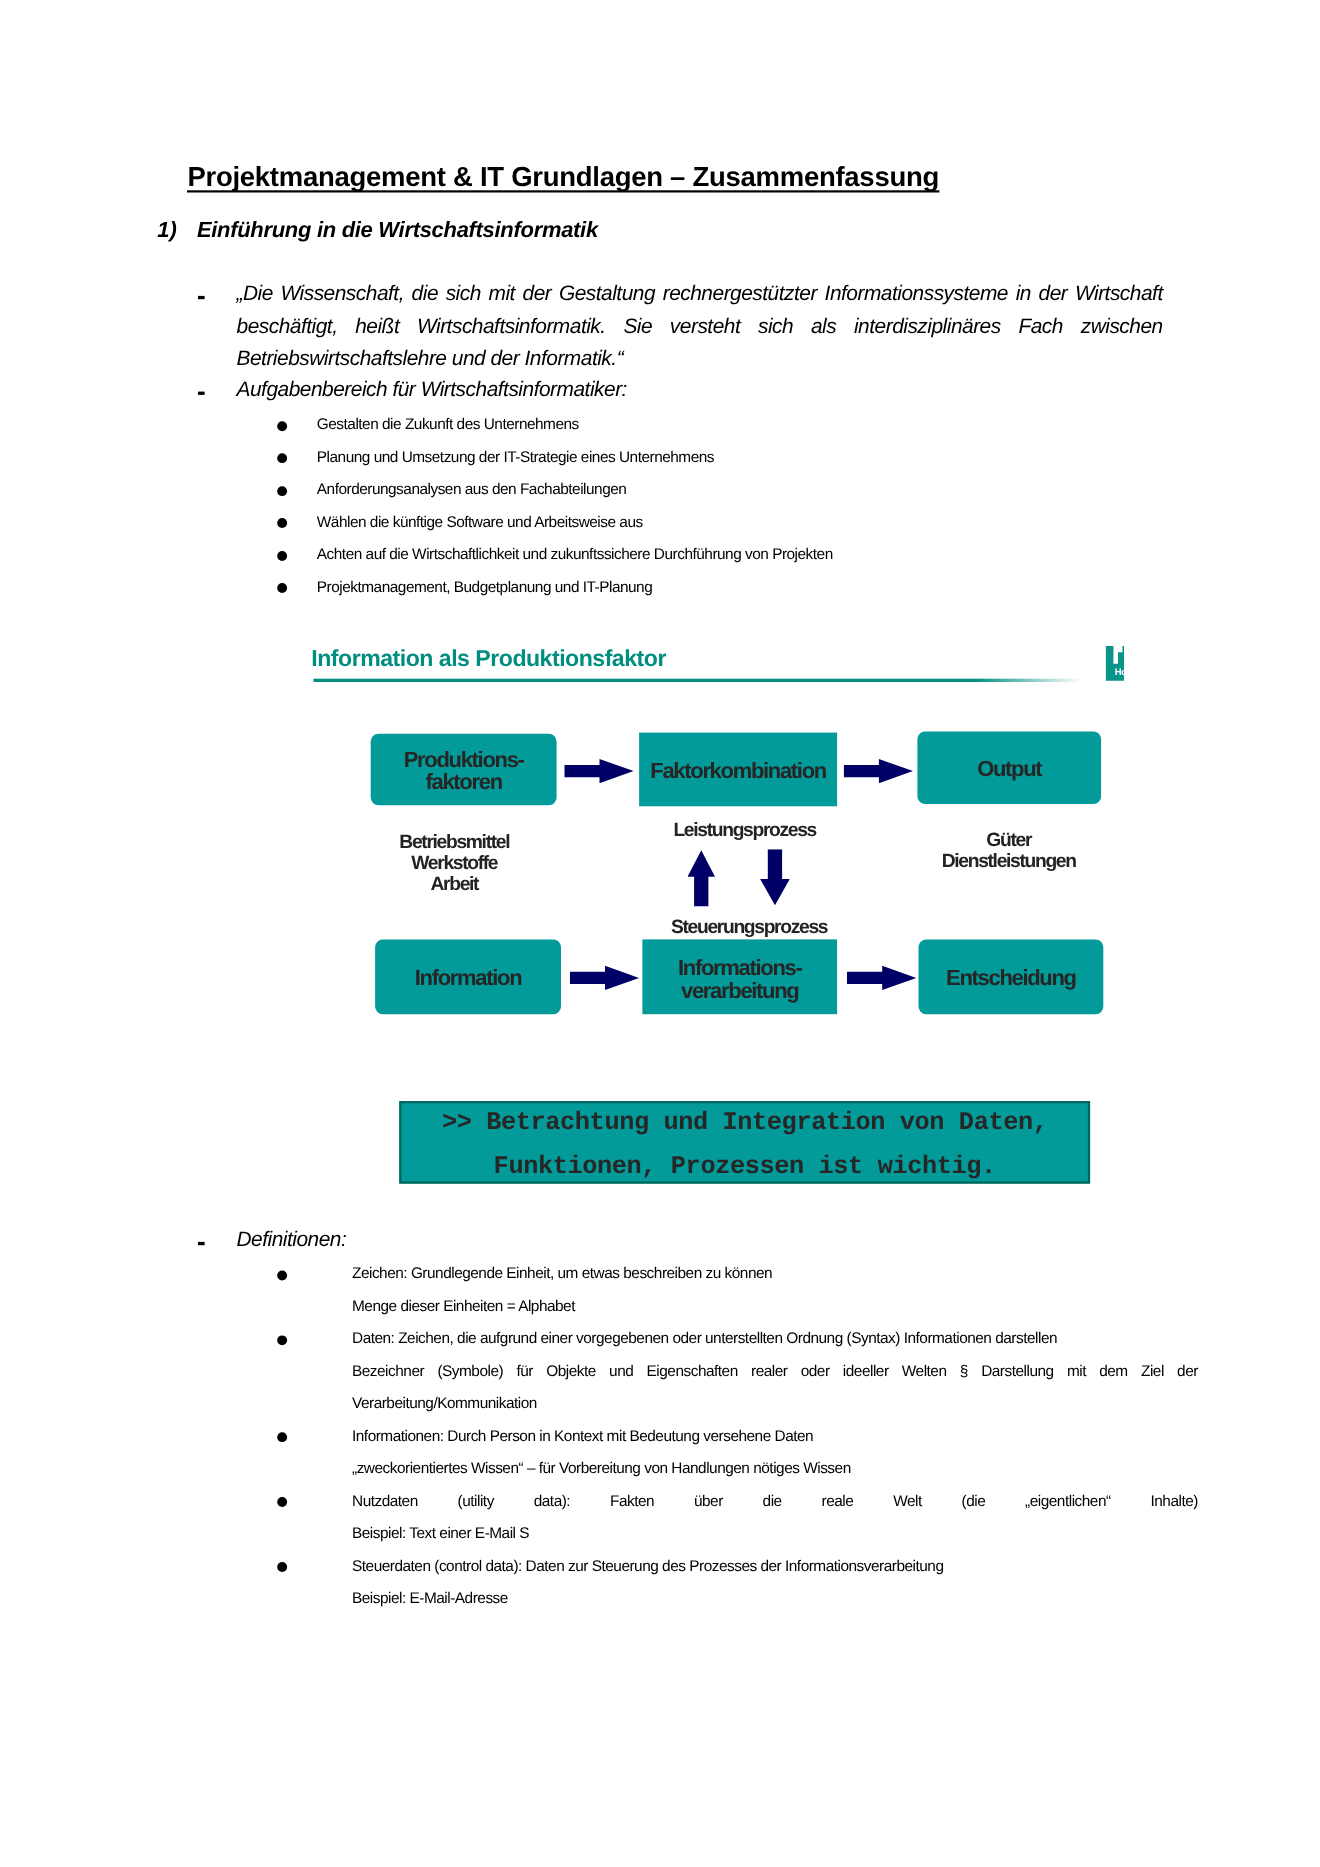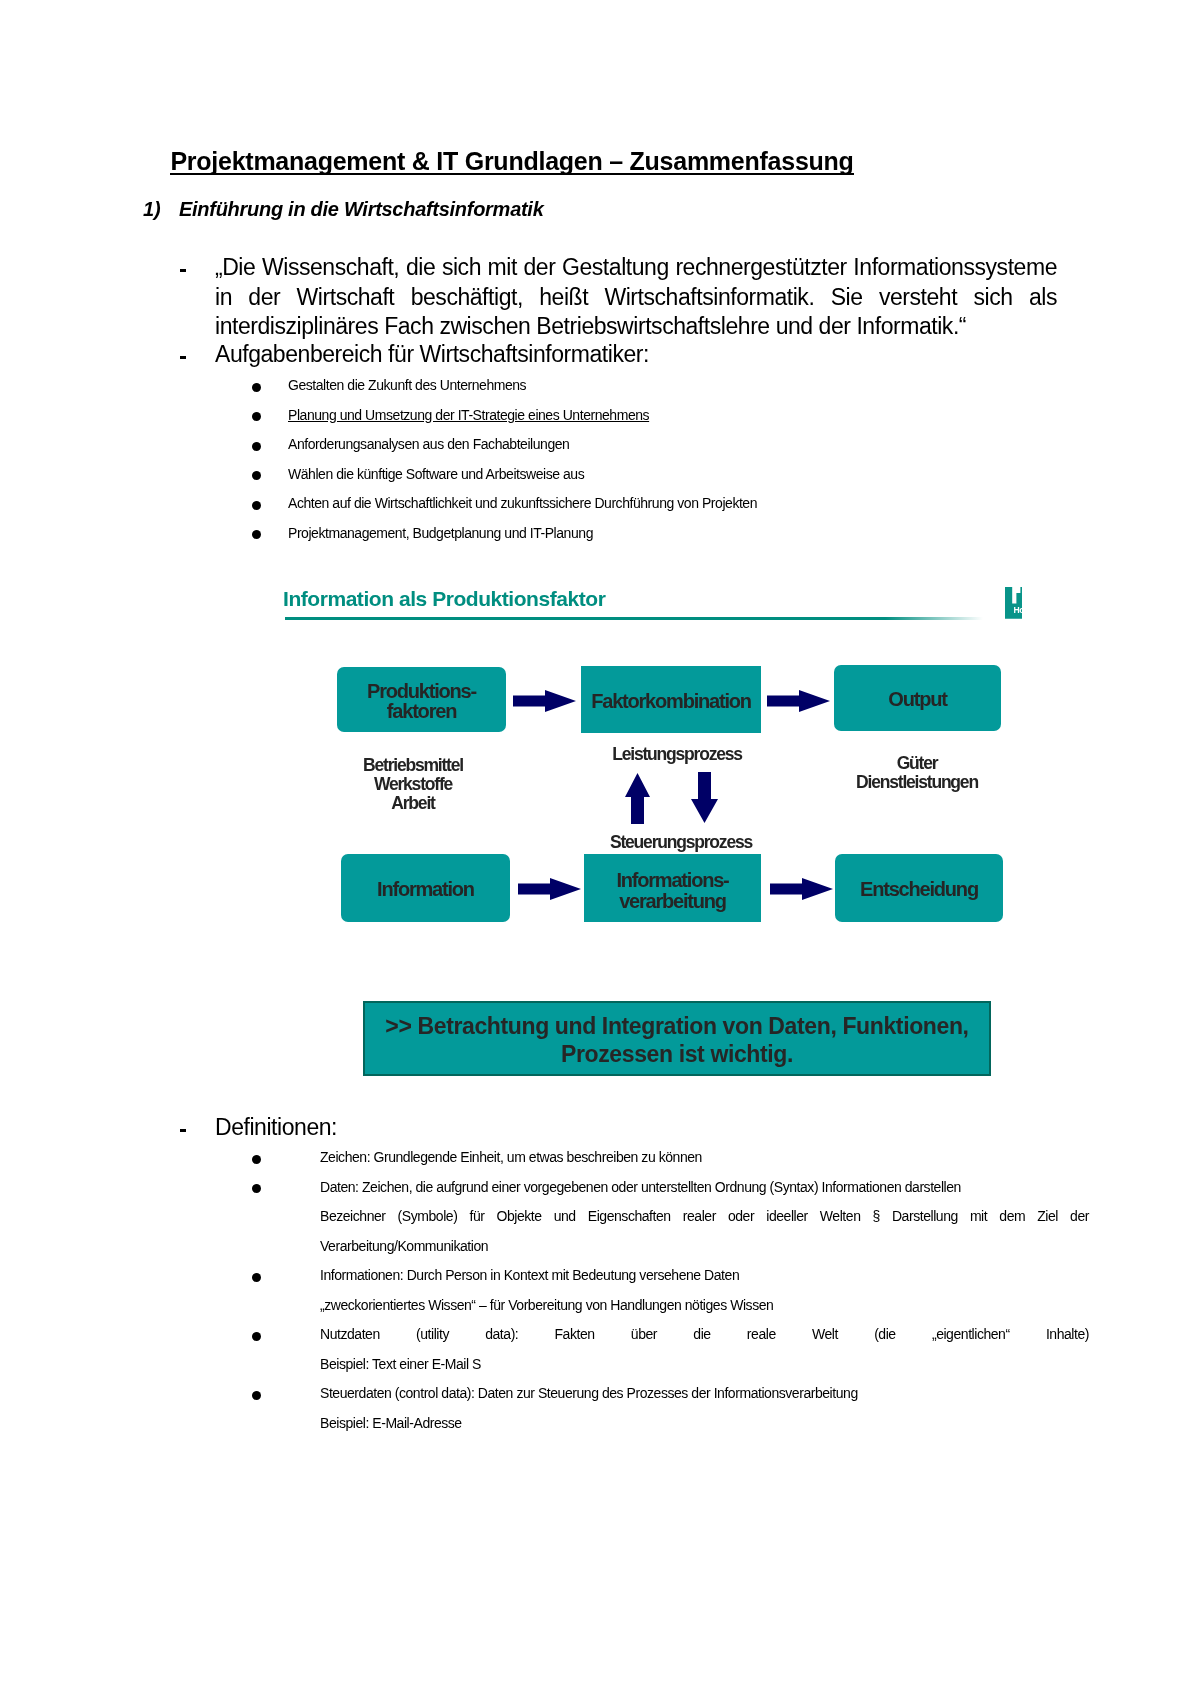--- a/index.html
+++ b/index.html
@@ -16,21 +16,21 @@
     position:absolute;left:0;top:148px;width:1024px;text-align:center;
     font-size:25px;font-weight:bold;letter-spacing:-0.25px;line-height:26px;
   }
   .doc-title span{position:relative;}
   .doc-title span::after{content:"";position:absolute;left:0;right:0;top:26px;height:2.4px;background:#000;}
 
   .sec-num{position:absolute;left:143px;top:199px;font-size:20px;font-weight:bold;font-style:italic;line-height:21px;}
   .sec-head{position:absolute;left:179px;top:199px;font-size:20px;font-weight:bold;font-style:italic;line-height:21px;letter-spacing:-0.28px;}
 
   .dash{position:absolute;width:6px;height:3px;background:#000;font-size:0;line-height:0;color:transparent;}
-  .para{position:absolute;font-size:23px;line-height:29.5px;text-align:justify;white-space:pre-line;letter-spacing:-0.45px;}
+  .para{position:absolute;font-size:19px;line-height:29.5px;text-align:justify;white-space:pre-line;letter-spacing:-0.45px;font-style:italic;}
   .bullet{position:absolute;width:9px;height:9px;border-radius:50%;background:#000;font-size:0;line-height:0;color:transparent;}
   .btext{position:absolute;font-size:14px;line-height:29.5px;text-align:justify;white-space:pre-line;letter-spacing:-0.45px;}
   .row{position:relative;padding-left:32px;}
   .row .bullet,.row .btext{position:absolute;top:0;}
 
   
   .slide{position:absolute;left:263px;top:571px;width:762px;height:510px;}
   .slide-title{
     position:absolute;left:20px;top:16px;font-size:21px;font-weight:bold;color:#008e80;
     font-family:"Liberation Sans",sans-serif;letter-spacing:-0.45px;
@@ -42,22 +42,22 @@
   .box{position:absolute;background:#039a9a;color:#252525;font-weight:bold;
        display:flex;align-items:center;justify-content:center;text-align:center;
        font-size:20px;line-height:20.5px;white-space:pre-line;letter-spacing:-1.2px;padding-top:3px;box-sizing:border-box;}
   .box.r{border-radius:7px;}
   .lbl{position:absolute;font-weight:bold;font-size:17.5px;line-height:18.8px;text-align:center;color:#232323;white-space:pre-line;letter-spacing:-1.2px;}
   .arrow{position:absolute;}
 
   .banner{position:absolute;left:363px;top:1001px;width:628px;height:75px;
      background:#039a9a;border:2px solid #02665c;box-sizing:border-box;
      display:flex;align-items:center;justify-content:center;text-align:center;
-     font-weight:bold;font-size:23px;line-height:28px;color:#262626;
-     letter-spacing:-0.375px;padding-top:2px;}
+     font-weight:bold;font-size:23px;line-height:40px;color:#262626;
+     letter-spacing:-0.375px;padding-top:2px;font-family:Liberation Mono, monospace;}
 </style>
 </head>
 <body>
 
 <div class="page">
 
   <div class="doc-title"><span>Projektmanagement &amp; IT Grundlagen – Zusammenfassung</span></div>
 
   <div class="sec-num">1)</div>
   <div class="sec-head">Einführung in die Wirtschaftsinformatik</div>
@@ -65,21 +65,21 @@
   <div class="dash" style="left:180px;top:269px;">-</div>
   <div class="para" style="left:215px;top:253px;width:842px;">„Die Wissenschaft, die sich mit der Gestaltung rechnergestützter Informationssysteme in der Wirtschaft beschäftigt, heißt Wirtschaftsinformatik. Sie versteht sich als interdisziplinäres Fach zwischen Betriebswirtschaftslehre und der Informatik.“</div>
 
   <div class="dash" style="left:180px;top:356px;">-</div>
   <div class="para" style="left:215px;top:340px;width:842px;">Aufgabenbereich für Wirtschaftsinformatiker:</div>
 
   <div id="tasks">
       <div class="bullet" style="left: 252px; top: 382.5px;">•</div>
       <div class="btext" style="left: 288px; top: 371px; width: 769px;">Gestalten die Zukunft des Unternehmens</div>
       <div class="bullet" style="left: 252px; top: 412px;">•</div>
-      <div class="btext" style="left: 288px; top: 400.5px; width: 769px; text-decoration: underline;">Planung und Umsetzung der IT-Strategie eines Unternehmens</div>
+      <div class="btext" style="left: 288px; top: 400.5px; width: 769px;">Planung und Umsetzung der IT-Strategie eines Unternehmens</div>
       <div class="bullet" style="left: 252px; top: 441.5px;">•</div>
       <div class="btext" style="left: 288px; top: 430px; width: 769px;">Anforderungsanalysen aus den Fachabteilungen</div>
       <div class="bullet" style="left: 252px; top: 471px;">•</div>
       <div class="btext" style="left: 288px; top: 459.5px; width: 769px;">Wählen die künftige Software und Arbeitsweise aus</div>
       <div class="bullet" style="left: 252px; top: 500.5px;">•</div>
       <div class="btext" style="left: 288px; top: 489px; width: 769px;">Achten auf die Wirtschaftlichkeit und zukunftssichere Durchführung von Projekten</div>
       <div class="bullet" style="left: 252px; top: 530px;">•</div>
       <div class="btext" style="left: 288px; top: 518.5px; width: 769px;">Projektmanagement, Budgetplanung und IT-Planung</div>
     </div>
 
@@ -136,20 +136,21 @@
     </div>
 
   <div class="dash" style="left:180px;top:1129px;">-</div>
   <div class="para" style="left:215px;top:1113px;width:842px;">Definitionen:</div>
 
   <div id="defs" style="position:absolute;left:0;top:1143px;width:1200px;">
       <div class="row">
         <div class="bullet" style="left: 252px; top: 11.5px;">•</div>
         <div style="margin-left: 288px; width: 769px;">
           <div class="btext" style="position: static; width: 769px;">Zeichen: Grundlegende Einheit, um etwas beschreiben zu können</div>
+          <div class="btext" style="position: static; width: 769px;">Menge dieser Einheiten = Alphabet</div>
         </div>
       </div>
       <div class="row">
         <div class="bullet" style="left: 252px; top: 11.5px;">•</div>
         <div style="margin-left: 288px; width: 769px;">
           <div class="btext" style="position: static; width: 769px;">Daten: Zeichen, die aufgrund einer vorgegebenen oder unterstellten Ordnung (Syntax) Informationen darstellen</div>
           <div class="btext" style="position: static; width: 769px;">Bezeichner (Symbole) für Objekte und Eigenschaften realer oder ideeller Welten § Darstellung mit dem Ziel der Verarbeitung/Kommunikation</div>
         </div>
       </div>
       <div class="row">

